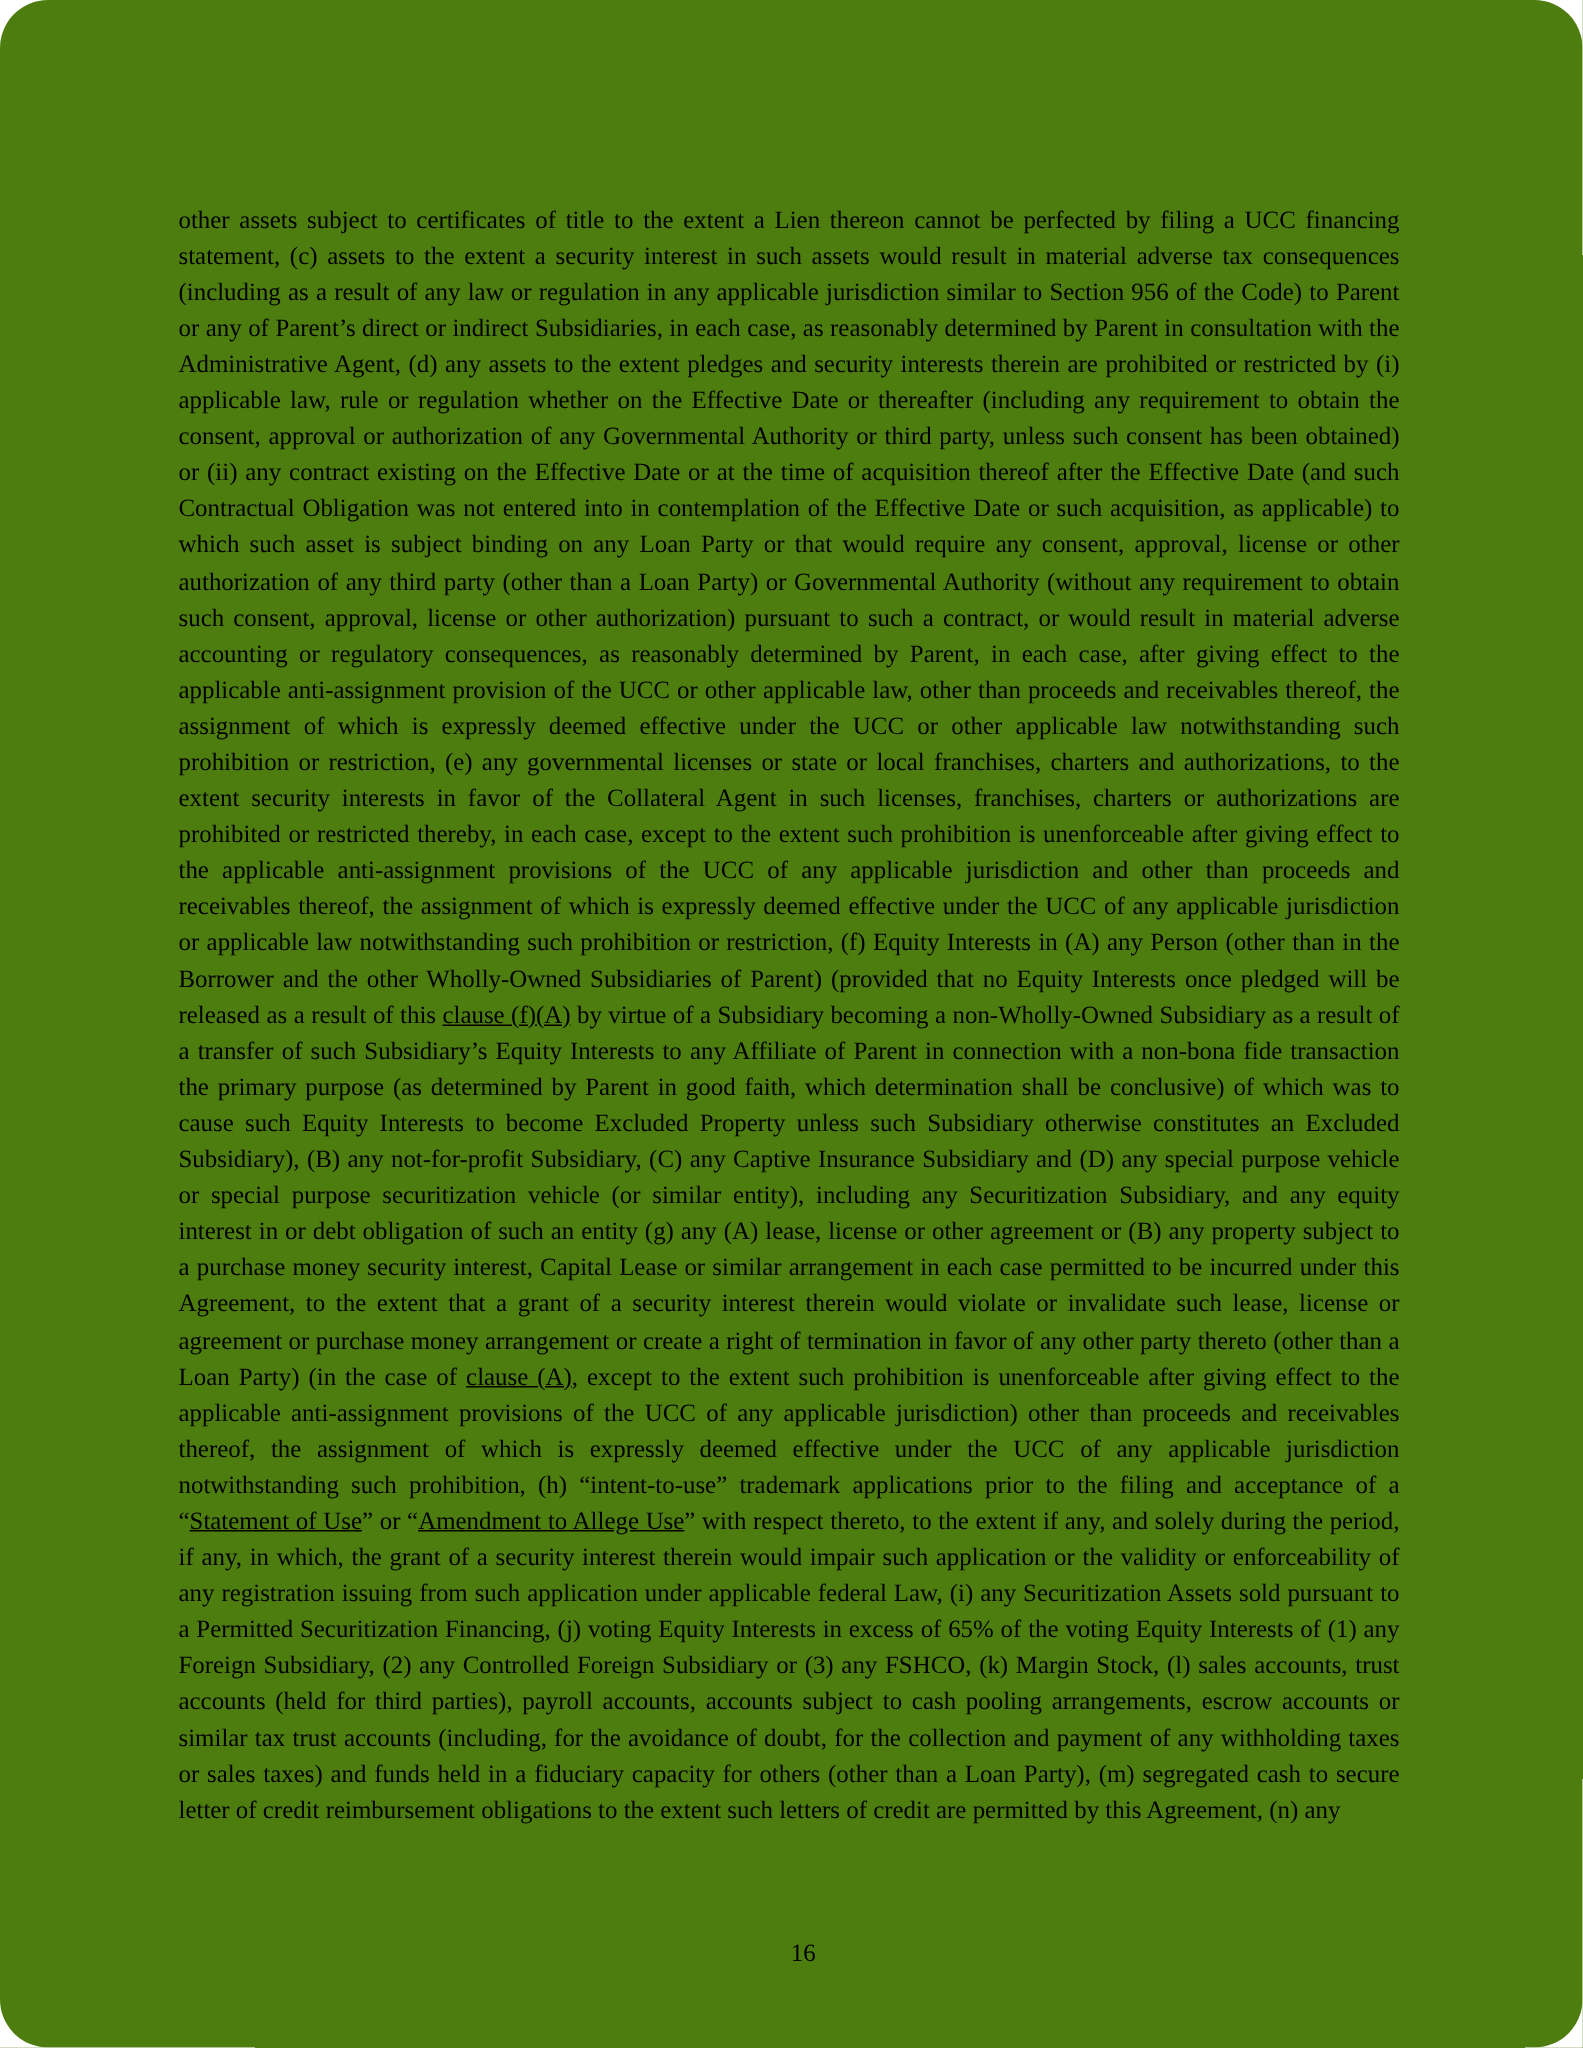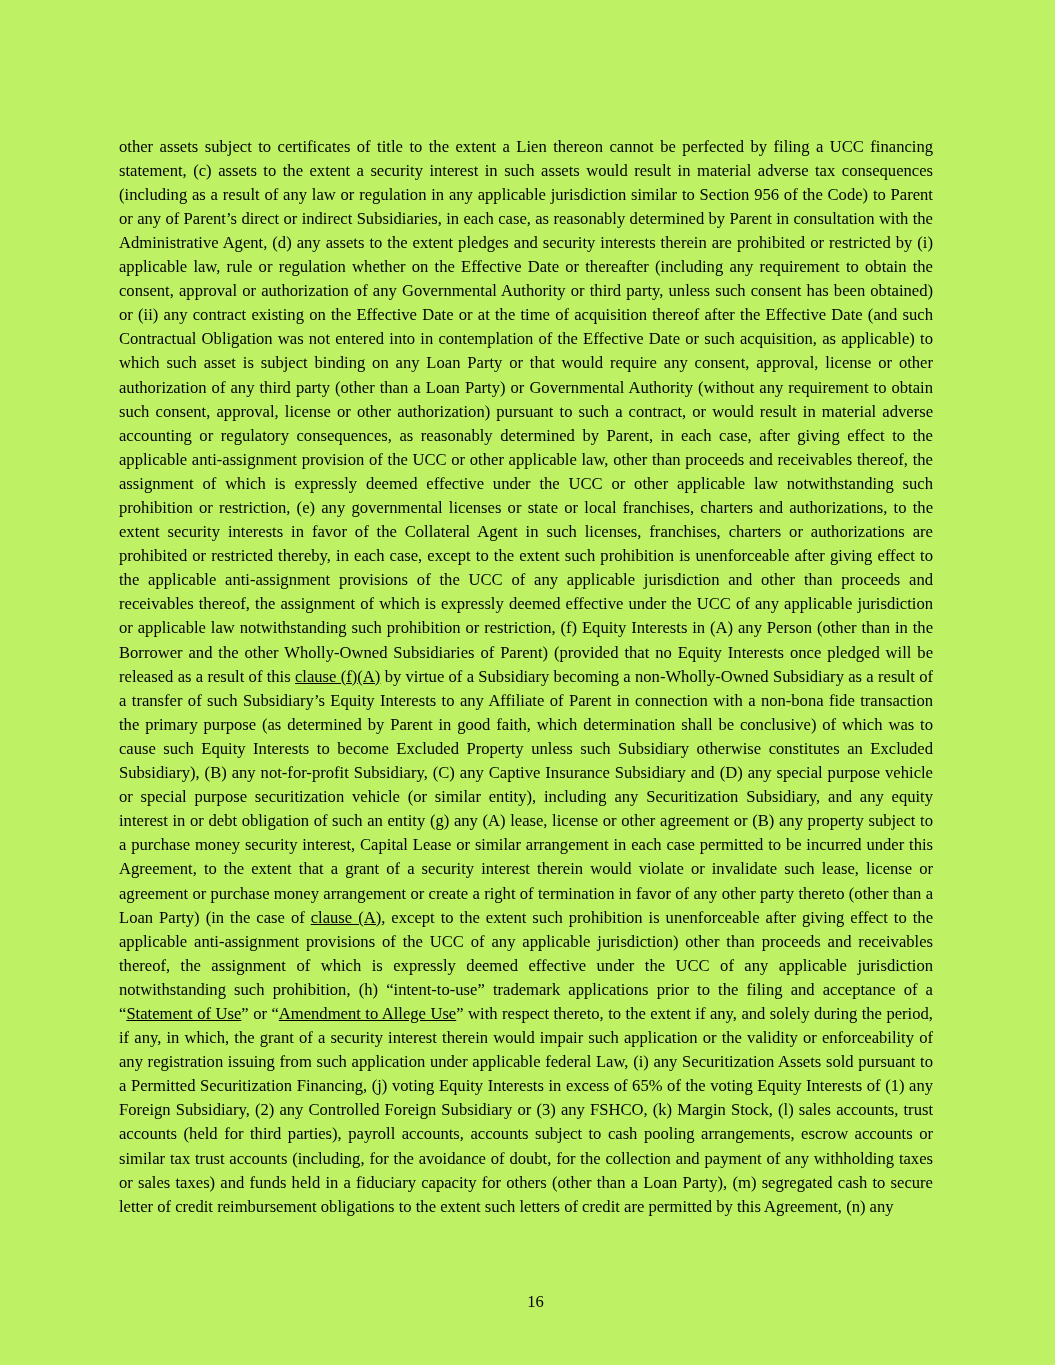--- a/index.html
+++ b/index.html
@@ -12,21 +12,22 @@
     height: 1365px;
     font-family: "Liberation Serif", "DejaVu Serif", serif;
     color: #000000;
   }
   .page {
     position: relative;
     width: 1055px;
     height: 1365px;
     box-sizing: border-box;
     padding: 118px 122px 0 119px;
-    background: #bef264;
+    background: #4d7c0f;
+    border-radius: 32px;
   }
   .body-text {
     font-size: 16.6px;
     line-height: 1.452;
     text-align: justify;
     text-justify: inter-word;
     hyphens: none;
     white-space: pre-wrap;
   }
   .body-text .u {

